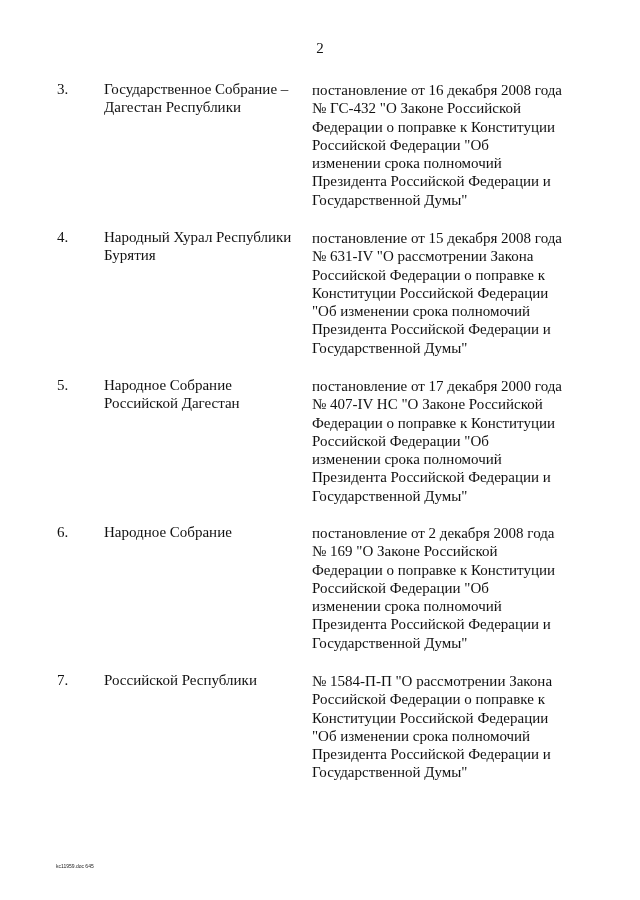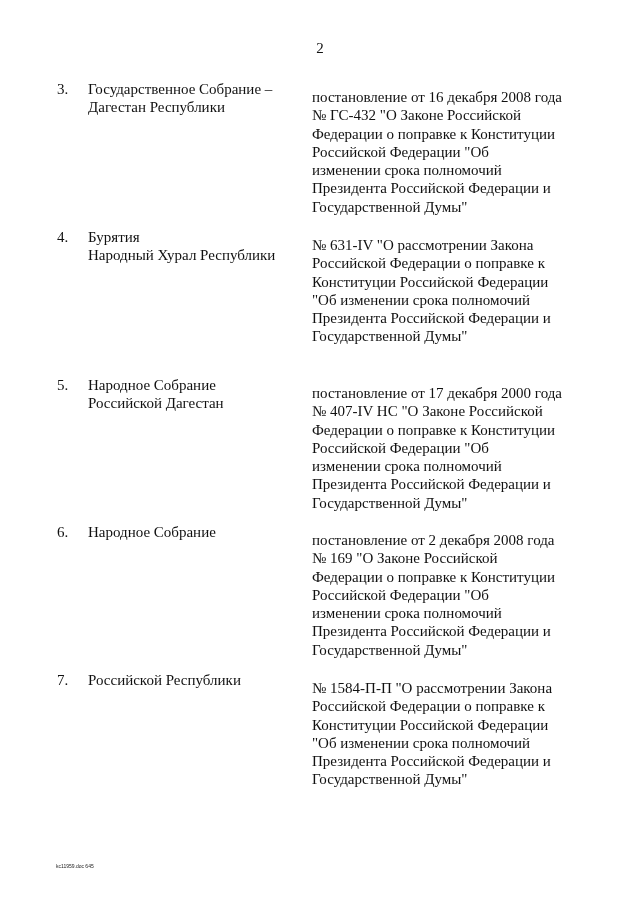--- a/index.html
+++ b/index.html
@@ -2,22 +2,22 @@
 <html><head>
   <meta charset="utf-8">
   <style>
     html, body { margin: 0; padding: 0; background: #ffffff; }
     body { width: 640px; height: 900px; position: relative; overflow: hidden;
            font-family: "Liberation Serif", "DejaVu Serif", serif; color: #111; }
     .page-number { position: absolute; top: 40px; left: 0; width: 640px; text-align: center;
                    font-size: 15px; }
     .entry { position: absolute; left: 0; width: 640px; font-size: 15px; line-height: 18.3px; }
     .num { position: absolute; left: 57px; top: 0; }
-    .org { position: absolute; left: 88px; top: 0; width: 210px; }
-    .doc { position: absolute; left: 312px; top: 8px; width: 290px; }
+    .org { position: absolute; left: 104px; top: 0; width: 210px; }
+    .doc { position: absolute; left: 312px; top: 1px; width: 290px; }
     .line { display: block; white-space: nowrap; }
     .footer { position: absolute; left: 56px; top: 863px; font-size: 5px;
               font-family: "Liberation Sans", sans-serif; color: #222; }
   </style>
 </head>
 <body>
 
 <div class="page-number">2</div>
 
 <div class="entry" style="top:80px">
@@ -33,24 +33,25 @@
     <span class="line">Российской Федерации "Об</span>
     <span class="line">изменении срока полномочий</span>
     <span class="line">Президента Российской Федерации и</span>
     <span class="line">Государственной Думы"</span>
   </div>
 </div>
 
 <div class="entry" style="top:228px">
   <span class="num">4.</span>
   <div class="org">
+    <span class="line">Народный Хурал Республики</span>
     <span class="line">Бурятия</span>
-    <span class="line">Народный Хурал Республики</span>
   </div>
   <div class="doc">
+    <span class="line">постановление от 15 декабря 2008 года</span>
     <span class="line">№ 631-IV "О рассмотрении Закона</span>
     <span class="line">Российской Федерации о поправке к</span>
     <span class="line">Конституции Российской Федерации</span>
     <span class="line">"Об изменении срока полномочий</span>
     <span class="line">Президента Российской Федерации и</span>
     <span class="line">Государственной Думы"</span>
   </div>
 </div>
 
 <div class="entry" style="top:376px">

